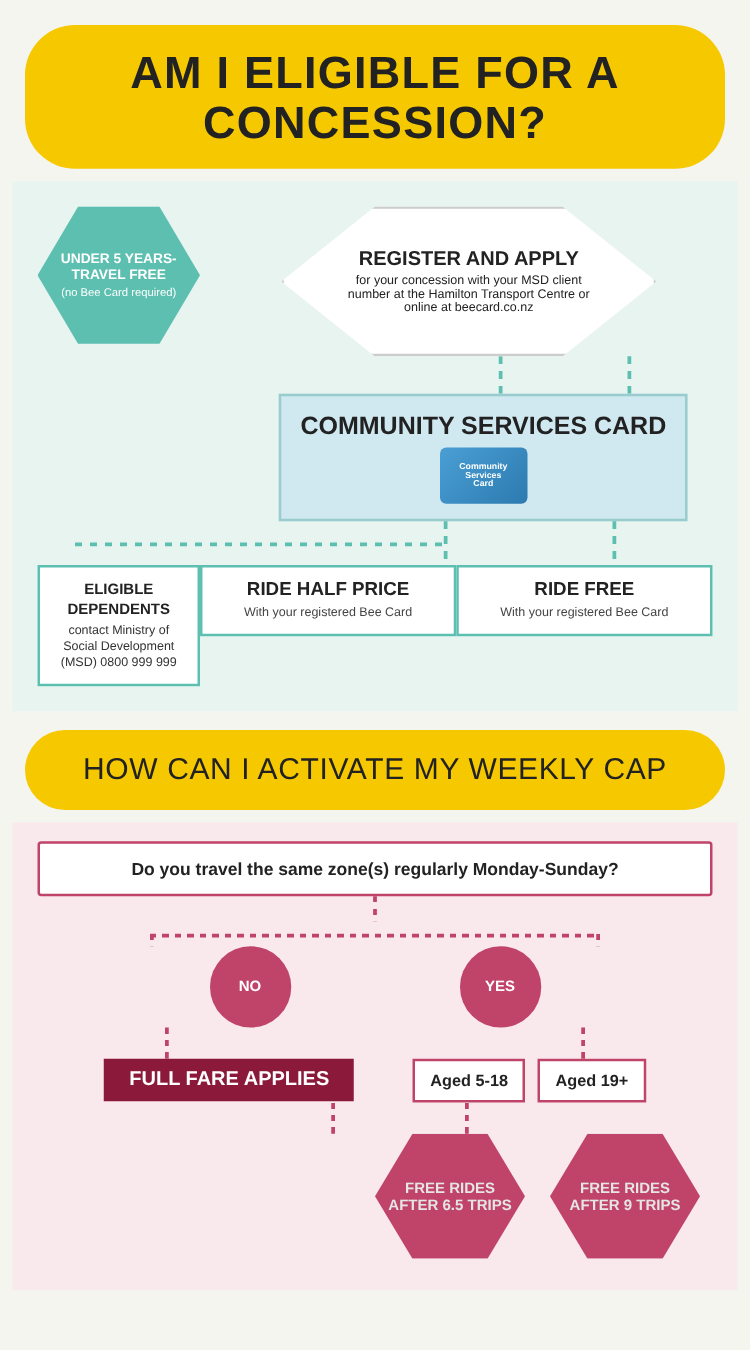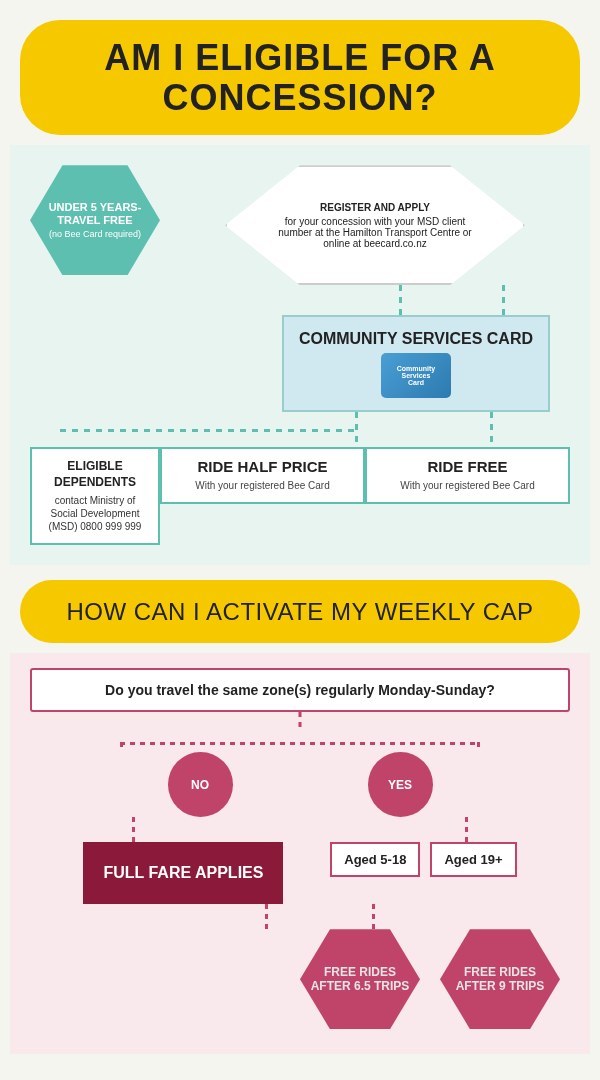--- a/index.html
+++ b/index.html
@@ -84,21 +84,21 @@
     .card-box {
       background: #d0e8f0;
       border: 2px solid #9cc;
       padding: 12px 15px;
       text-align: center;
       min-width: 140px;
       position: relative;
     }
 
     .card-box-title {
-      font-size: 16px;
+      font-size: 20px;
       font-weight: 900;
       text-transform: uppercase;
       color: #222;
       line-height: 1.2;
     }
 
     .card-img-placeholder {
       width: 70px;
       height: 45px;
       background: linear-gradient(135deg, #4a9fd4, #2c7ab0);
@@ -257,21 +257,21 @@
       height: 100px;
       font-size: 12px;
       line-height: 1.2;
       padding: 15px 10px;
     }
 
     
     .full-fare-box {
       background: #8b1a3a;
       color: white;
-      padding: 22px 20px;
+      padding: 8px 20px;
       text-align: center;
       font-size: 16px;
       font-weight: 900;
       text-transform: uppercase;
       min-width: 150px;
     }
 
     
     .age-box {
       background: white;
@@ -314,21 +314,21 @@
           <div>
             <div class="hex-text">UNDER 5 YEARS- TRAVEL FREE</div>
             <div class="hex-subtext">(no Bee Card required)</div>
           </div>
         </div>
       </div>
 
       <div class="flex-col" style="flex: 1;">
         <div class="hex-shape hex-large hex-white" style="width: 300px; height: 120px; font-size: 11px; padding: 15px 40px;">
           <div>
-            <div class="hex-text" style="font-size: 10px;">REGISTER AND APPLY</div>
+            <div class="hex-text" style="font-size: 16px;">REGISTER AND APPLY</div>
             <div class="hex-subtext" style="font-size: 10px;">for your concession with your MSD client number at the Hamilton Transport Centre or online at beecard.co.nz</div>
           </div>
         </div>
       </div>
     </div>
 
     <div class="flex-row" style="justify-content: flex-end; padding-right: 35px; height: 30px;">
       <div style="display: flex; gap: 100px; margin-right: 40px;">
         <div class="v-dashed" style="height: 30px;"></div>
         <div class="v-dashed" style="height: 30px;"></div>

